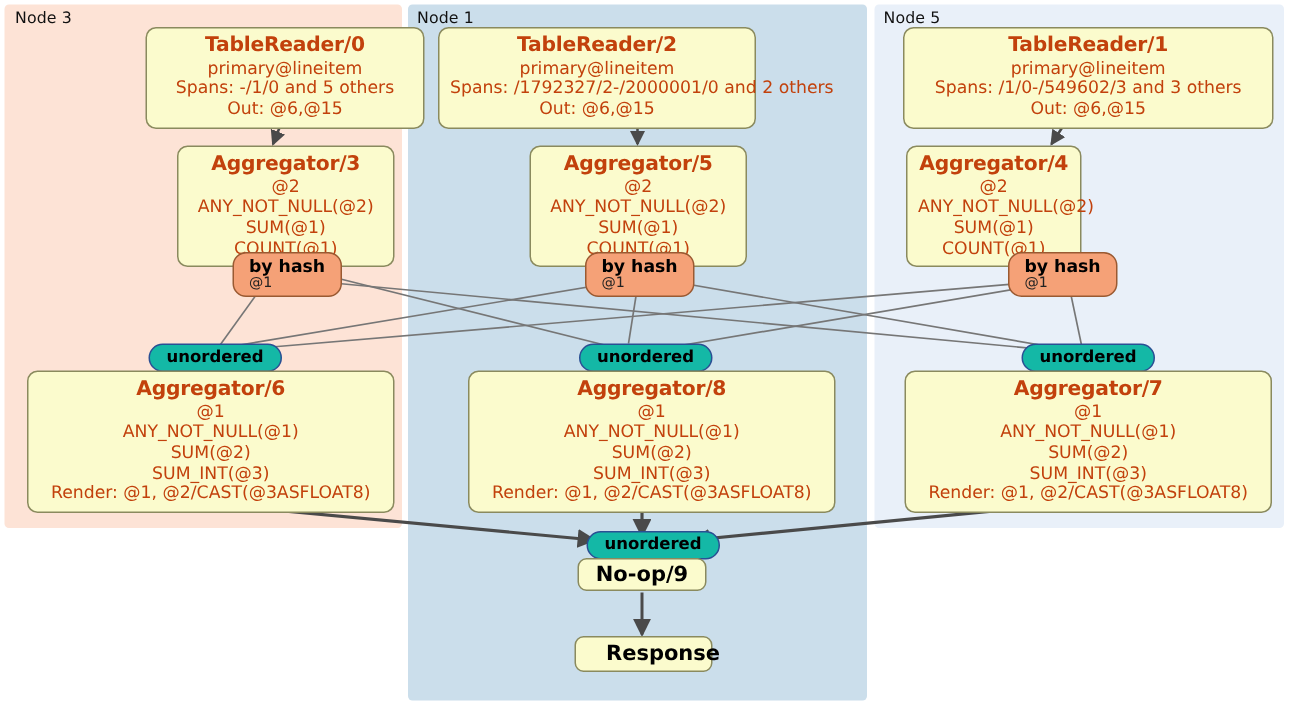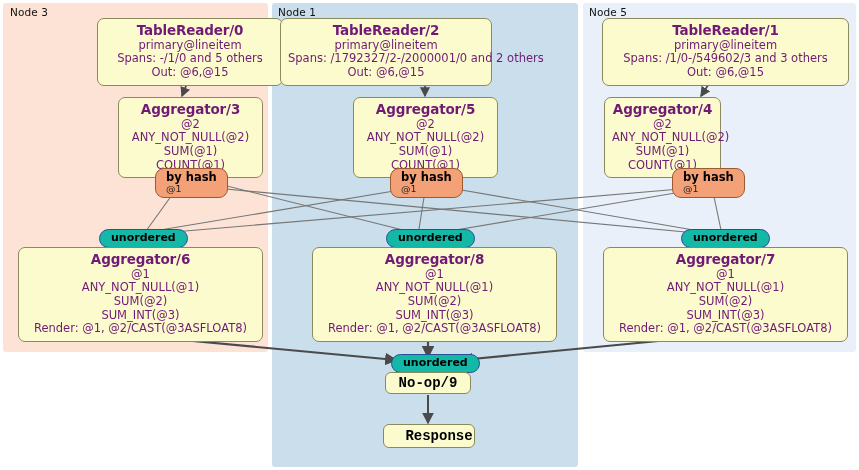--- a/index.html
+++ b/index.html
@@ -36,21 +36,21 @@
     overflow: visible;
   }
   .proc-box {
     position: absolute;
     box-sizing: border-box;
     background: #fbfbcd;
     border: 1px solid #8a8a5e;
     border-radius: 7px;
     text-align: center;
     padding: 4px 7px 5px 7px;
-    color: #701a75;
+    color: #c2410c;
     line-height: 1.18;
   }
   .proc-title {
     font-size: 13.5px;
     font-weight: bold;
     letter-spacing: -0.15px;
     white-space: nowrap;
   }
   .proc-line {
     font-size: 11.5px;
@@ -92,21 +92,20 @@
     position: absolute;
     box-sizing: border-box;
     background: #fbfbcd;
     border: 1px solid #8a8a5e;
     border-radius: 6px;
     text-align: center;
     font-size: 14px;
     font-weight: bold;
     color: #000;
     white-space: nowrap;
-    font-family: Liberation Mono, monospace;
   }
 </style>
 </head>
 <body>
 
 <div id="canvas">
 
   <div class="node-panel" style="left:3px; top:3px; width:265px; height:349px; background:#fde3d6;"></div>
   <div class="node-panel" style="left:272px; top:3px; width:306px; height:464px; background:#cbdeeb;"></div>
   <div class="node-panel" style="left:583px; top:3px; width:273px; height:349px; background:#e9f0f9;"></div>
@@ -163,21 +162,21 @@
     </g>
   </svg>
 
   <div class="proc-box" style="left:97px; top:18px; width:186px;">
     <div class="proc-title">TableReader/0</div>
     <div class="proc-line">primary@lineitem</div>
     <div class="proc-line">Spans: -/1/0 and 5 others</div>
     <div class="proc-line">Out: @6,@15</div>
   </div>
 
-  <div class="proc-box" style="left:280px; top:18px; width:212px;">
+  <div class="proc-box" style="left:292px; top:18px; width:212px;">
     <div class="proc-title">TableReader/2</div>
     <div class="proc-line">primary@lineitem</div>
     <div class="proc-line">Spans: /1792327/2-/2000001/0 and 2 others</div>
     <div class="proc-line">Out: @6,@15</div>
   </div>
 
   <div class="proc-box" style="left:602px; top:18px; width:247px;">
     <div class="proc-title">TableReader/1</div>
     <div class="proc-line">primary@lineitem</div>
     <div class="proc-line">Spans: /1/0-/549602/3 and 3 others</div>

